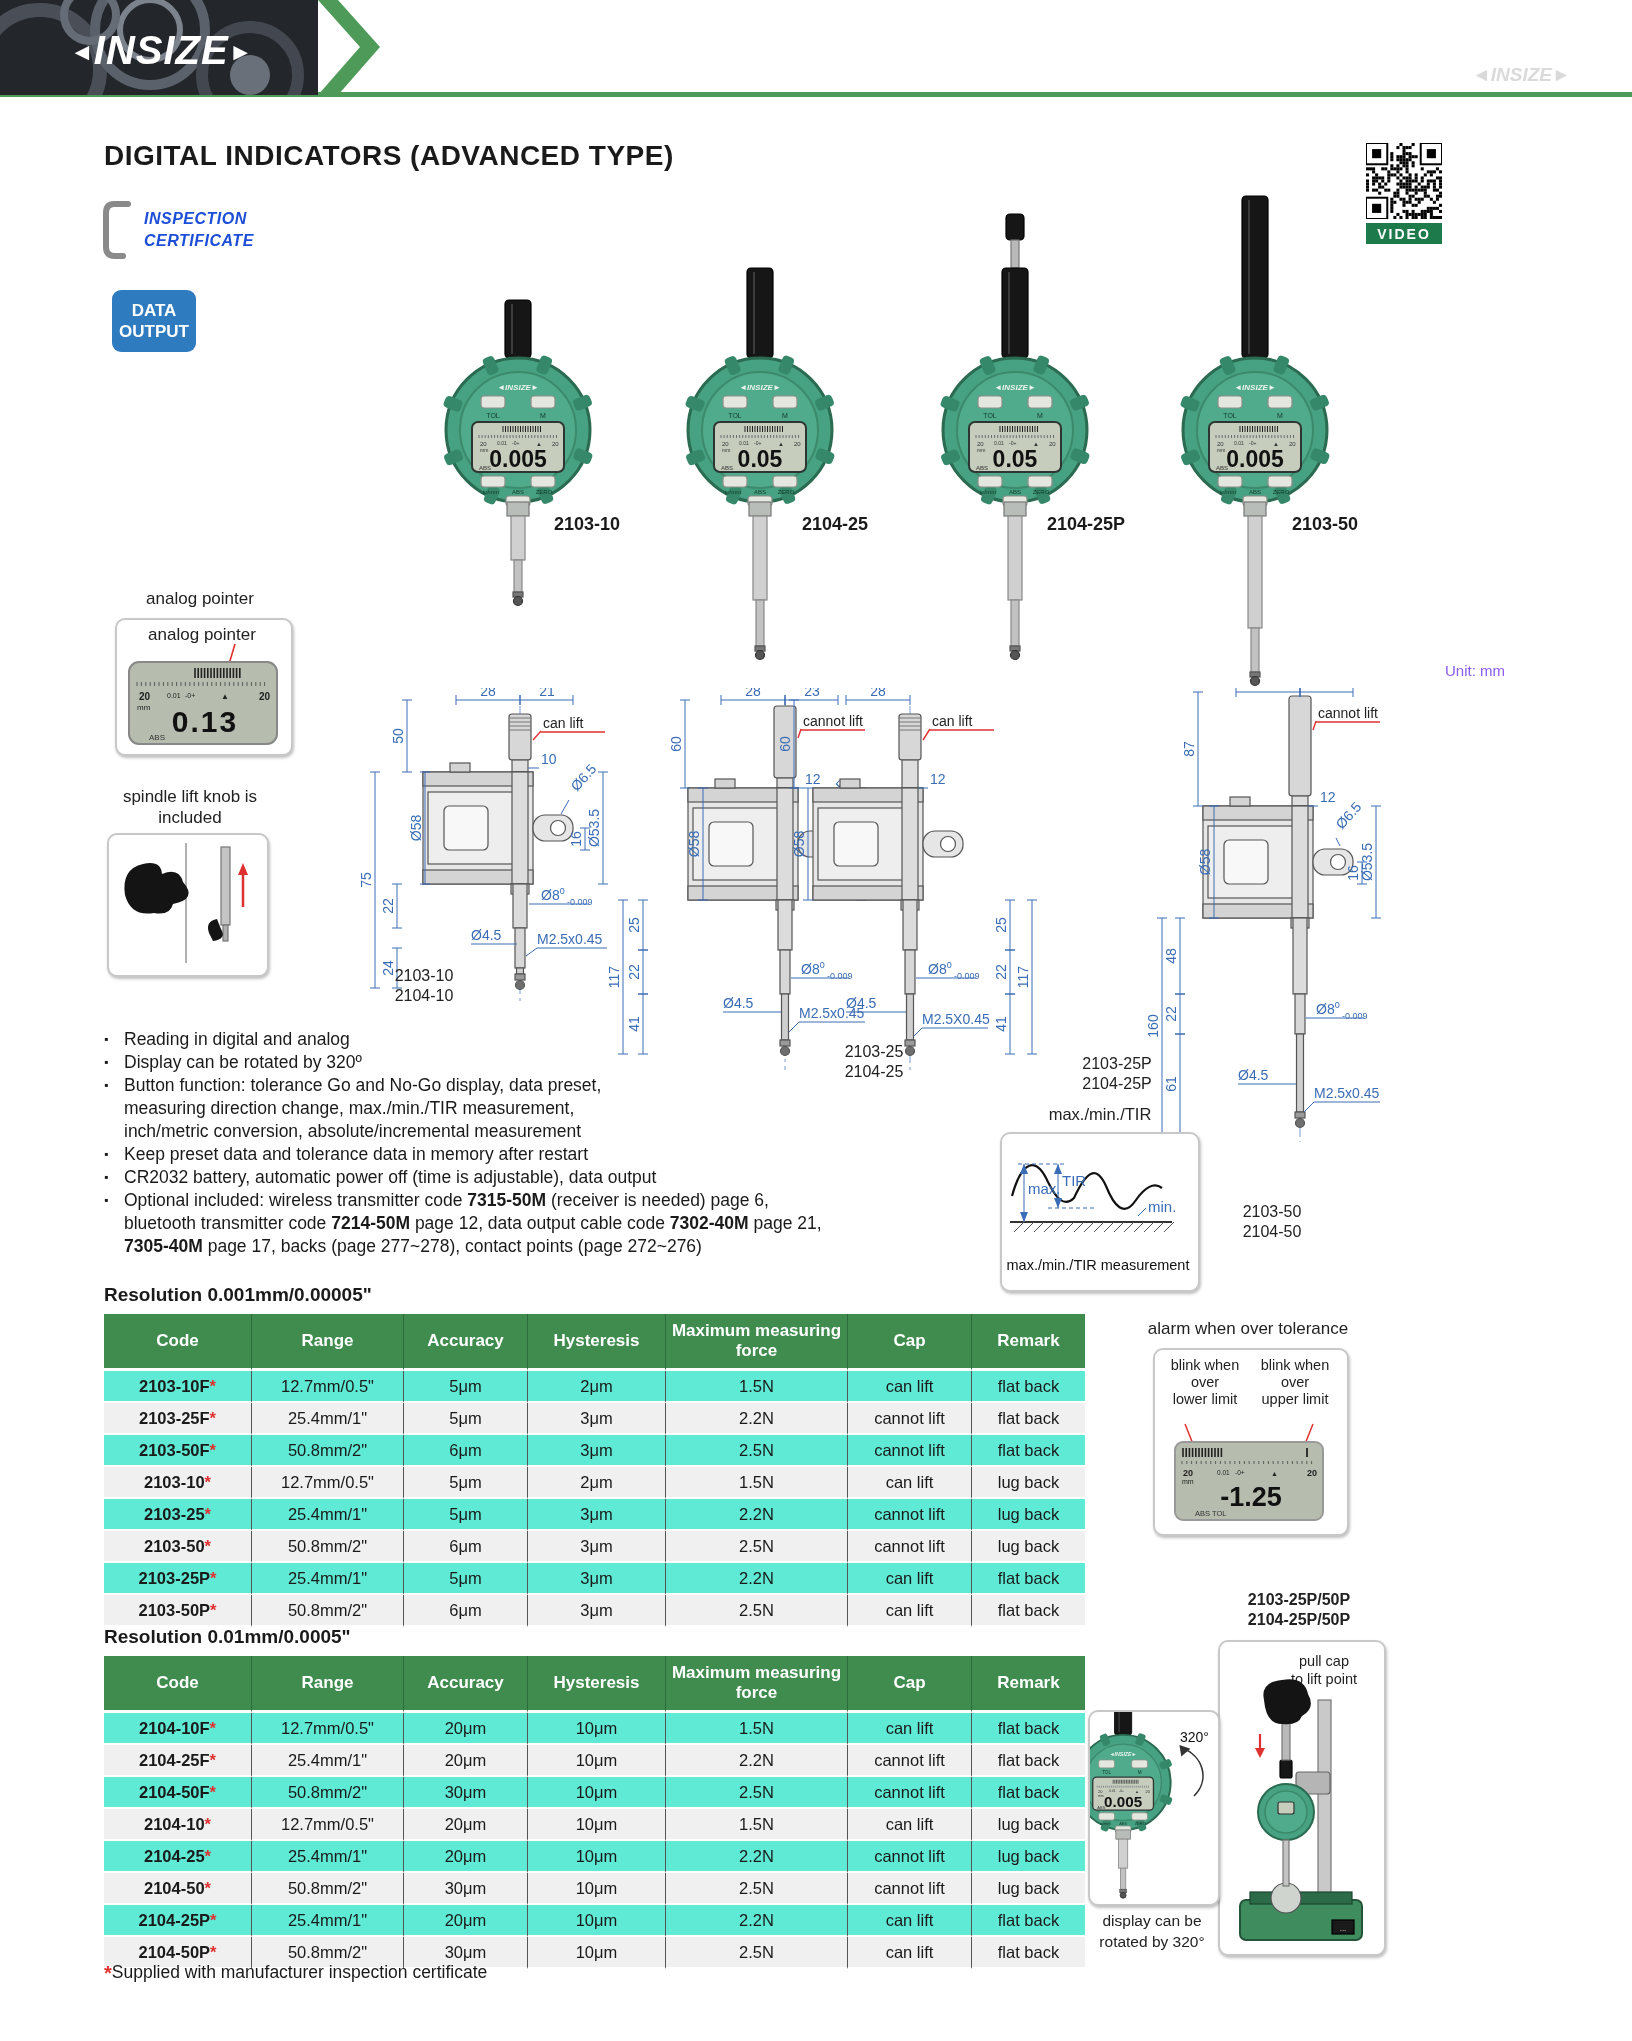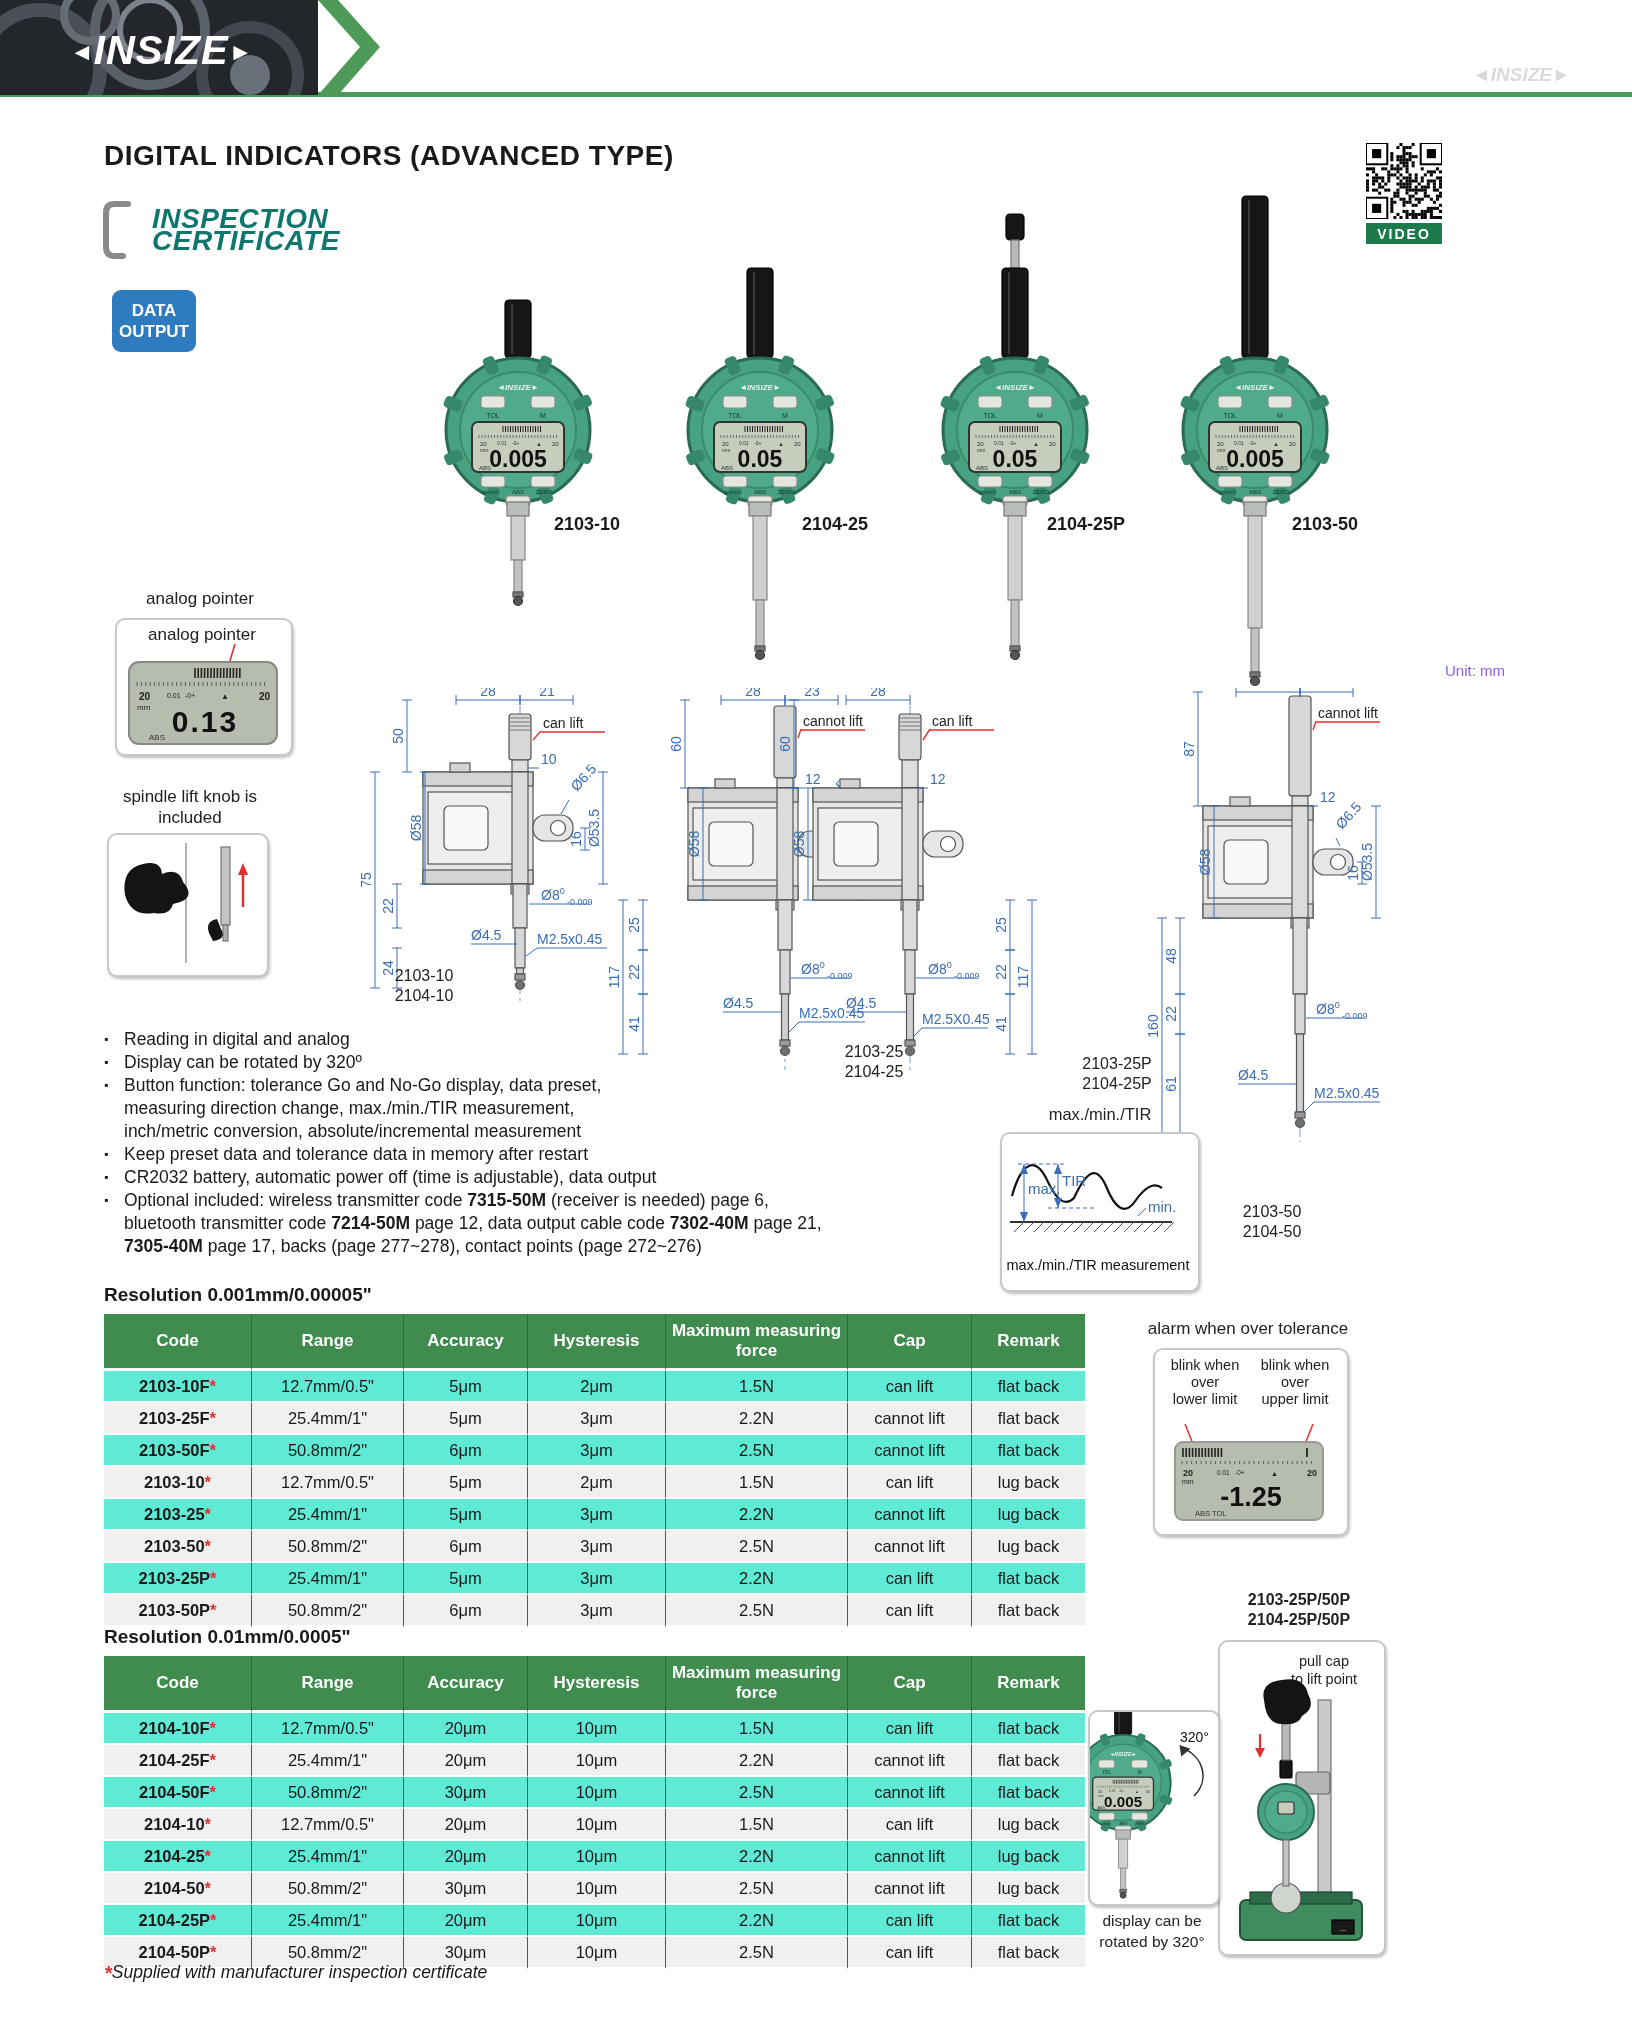--- a/index.html
+++ b/index.html
@@ -8,21 +8,21 @@
   .abs{position:absolute;}
   
   #hdr-line{left:0;top:92px;width:1632px;height:5px;background:#4e9b59;}
   #hdr-photo{left:0;top:0;width:318px;height:95px;background:#23262b;overflow:hidden;}
   #logo{left:70px;top:28px;color:#fff;font-style:italic;font-weight:bold;white-space:nowrap;}
   #logo .arr{font-size:24px;vertical-align:4px;}
   #logo .nm{font-size:40px;letter-spacing:1px;}
   #watermark{left:1472px;top:64px;color:#dadada;font-style:italic;font-weight:bold;font-size:19px;}
   #title{left:104px;top:140px;font-size:28px;font-weight:bold;letter-spacing:.5px;}
   #cert{left:100px;top:198px;display:flex;align-items:center;}
-  #cert .txt{margin-left:16px;color:#0f766e;font-style:italic;font-weight:bold;font-size:28px;line-height:22px;letter-spacing:.5px;}
+  #cert .txt{margin-left:8px;color:#1d4ed8;font-style:italic;font-weight:bold;font-size:16px;line-height:22px;letter-spacing:.5px;}
   #dataout{left:112px;top:290px;width:84px;height:62px;background:#2f7bbf;border-radius:9px;
            color:#fff;font-weight:bold;font-size:17px;line-height:21px;display:flex;align-items:center;justify-content:center;text-align:center;}
   #qr{left:1366px;top:143px;width:76px;}
   #video{width:76px;height:21px;background:#1d7a4b;color:#fff;font-weight:bold;font-size:14px;
          display:flex;align-items:center;justify-content:center;letter-spacing:2px;}
   
   .prod-label{font-size:18px;font-weight:bold;white-space:nowrap;transform:translateX(-50%);}
   .cap16{font-size:16.5px;color:#222;transform:translateX(-50%);white-space:pre;text-align:center;line-height:21px;}
   .dwg-label{font-size:16px;color:#222;transform:translateX(-50%);text-align:center;line-height:20px;white-space:nowrap;}
   .panel{border:2px solid #c8c8c8;border-radius:10px;background:#fff;box-shadow:1px 2px 3px rgba(0,0,0,.25);}
@@ -37,21 +37,21 @@
   table.spec{border-collapse:separate;border-spacing:0;table-layout:fixed;width:981px;}
   table.spec th{background:#3f8c4e;color:#fff;font-size:17px;font-weight:bold;height:54px;
       border-right:1px solid #2e6b3b;border-bottom:3px solid #fff;padding:0 4px;}
   table.spec th:last-child{border-right:none;}
   table.spec td{height:30px;text-align:center;font-size:16.5px;border-right:1px solid #555;border-bottom:2px solid #fff;padding:0;}
   table.spec td:last-child{border-right:none;margin-top:44px;}
   table.spec tr.odd td{background:#5eead4;}
   table.spec tr.even td{background:#f0f0f0;}
   td.code{font-weight:bold;}
   .star{color:#e03131;font-weight:bold;}
-  #footnote{left:104px;top:1962px;font-size:17.5px;font-style:italic;}
+  #footnote{left:104px;top:1962px;font-size:17.5px;}
   #footnote .star{font-size:20px;vertical-align:-2px;}
   svg text{font-family:"Liberation Sans",sans-serif;}
 </style>
 </head>
 <body>
 
 <div id="page">
 
   <div class="abs" id="hdr-line"></div>
   <div class="abs" id="hdr-photo">

